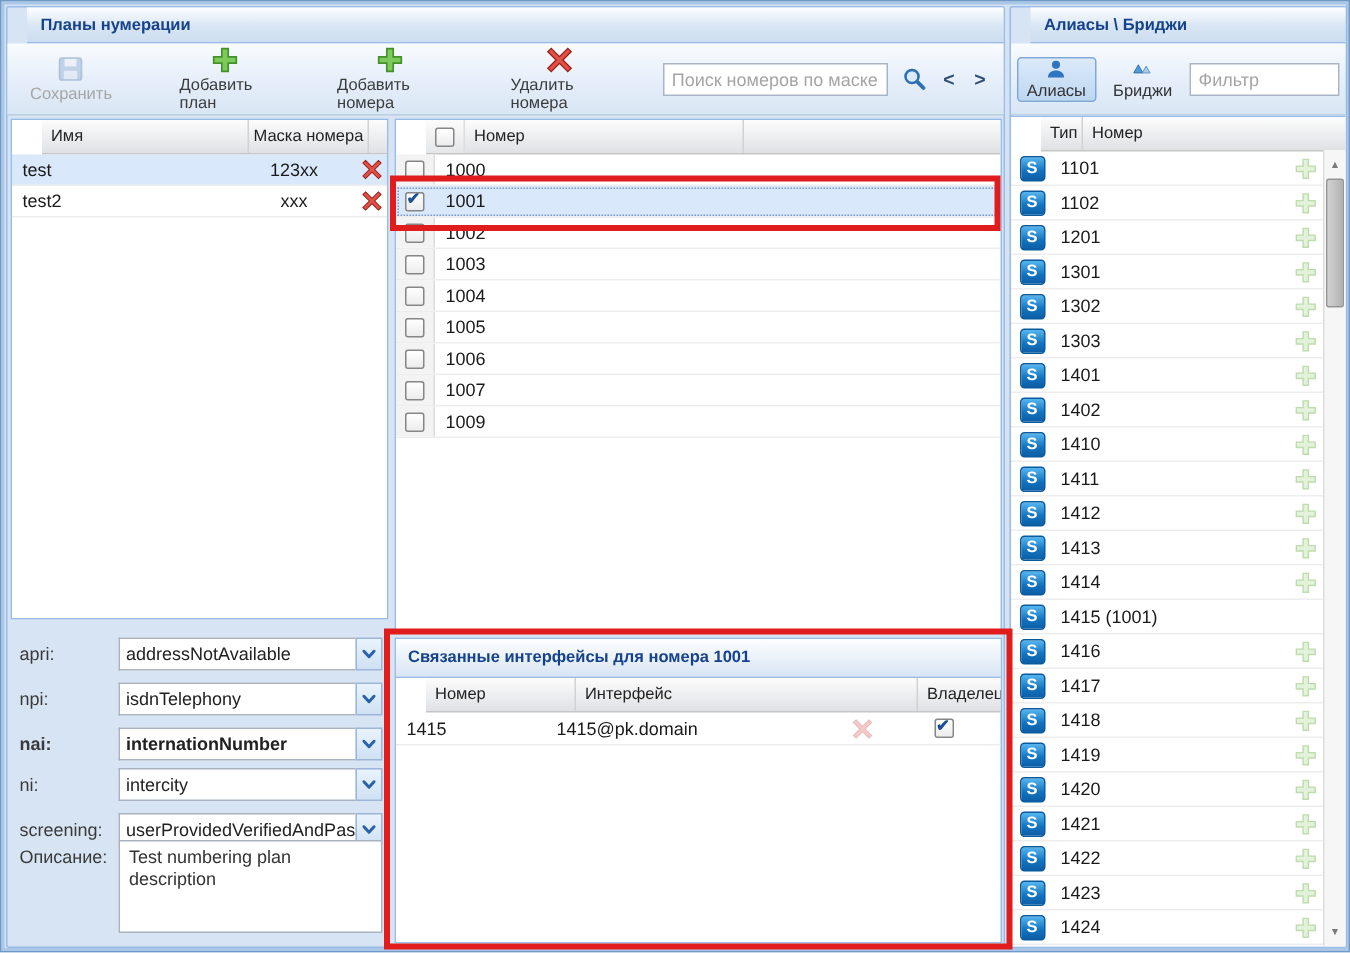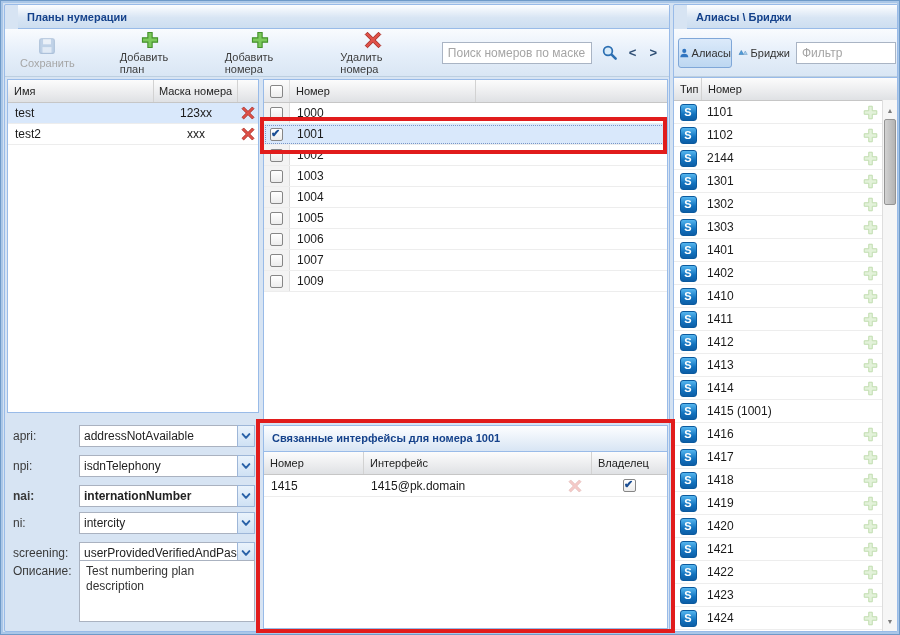--- a/index.html
+++ b/index.html
@@ -15,21 +15,21 @@
   .tb-btn.disabled{color:#a6a6a6;}
   .tb-btn.disabled .ticon{opacity:.55;}
   .search-box{margin-left:auto;display:flex;align-items:center;gap:9px;margin-right:4px;}
   .tb-input{height:20px;border:1px solid #a9b4c4;font-size:12px;padding:0 5px;color:#333;font-family:"Liberation Sans",sans-serif;background:#fff;}
   .tb-input::placeholder{color:#a5a5a5;}
   .search-input{width:138px;}
   .filter-input{width:88px;}
   .nav-arrow{color:#2e4e74;font-size:13px;font-weight:bold;padding:0 2px;cursor:default;}
   
   .grid{position:absolute;background:#fff;border:1px solid #99bbe8;box-sizing:border-box;overflow:hidden;}
-  .grid-header{display:flex;height:22px;background:linear-gradient(#fcfcfc,#ebecee 60%,#dfe1e4);border-bottom:1px solid #c6c6c6;color:#222;font-size:11px;align-items:stretch;}
+  .grid-header{display:flex;height:22px;background:linear-gradient(#fcfcfc,#ebecee 60%,#dfe1e4);border-bottom:1px solid #c6c6c6;color:#222;font-size:11px;align-items:stretch;margin-left:20px;}
   .gh-cell{padding:0 6px;display:flex;align-items:center;border-right:1px solid #d2d2d2;box-sizing:border-box;white-space:nowrap;overflow:hidden;}
   .gh-cell.center{justify-content:center;}
   .gh-flex{flex:1;border-right:none;}
   .grid-row{display:flex;height:21px;align-items:center;border-bottom:1px solid #ededed;font-size:12px;color:#1a1a1a;box-sizing:border-box;}
   .grid-row.selected{background:#d9e8fb;}
   .grid-row.focused{outline:1px dotted #7a96c6;outline-offset:-2px;}
   .cell{padding:0 7px;white-space:nowrap;overflow:hidden;box-sizing:border-box;}
   .cb-cell{width:26px;height:100%;display:flex;align-items:center;justify-content:center;background:#f3f3f3;border-right:1px solid #ddd;box-sizing:border-box;flex:none;}
   .grid-row.selected .cb-cell{background:transparent;border-right-color:transparent;}
   .checkbox{width:13px;height:13px;background:linear-gradient(#fff,#ececec);border:1px solid #868686;box-sizing:border-box;position:relative;border-radius:2px;flex:none;}
@@ -57,21 +57,21 @@
   .numbers-grid .row-num{flex:1;}
   
   .linked-panel{position:absolute;left:258px;top:420px;width:405px;height:204px;border:1px solid #99bbe8;background:#fff;box-sizing:border-box;}
   .linked-header{height:25px;background:linear-gradient(#fdfeff,#d8e5f4);border-bottom:1px solid #99bbe8;color:#15428b;font-weight:bold;font-size:11px;line-height:25px;padding-left:8px;}
   .linked-grid .col-n{width:100px;}
   .linked-grid .col-i{width:228px;display:flex;align-items:center;justify-content:space-between;padding-right:10px;}
   .linked-grid .col-o{flex:1;display:flex;justify-content:center;}
   .linked-grid .grid-row{height:22px;}
   
   .rp-toolbar{padding:0 4px;gap:5px;}
-  .big-btn{display:flex;flex-direction:row;align-items:center;justify-content:center;gap:2px;width:54px;height:30px;font-size:11px;color:#333;box-sizing:border-box;border:1px solid transparent;border-radius:3px;}
+  .big-btn{display:flex;flex-direction:column;align-items:center;justify-content:center;gap:2px;width:54px;height:30px;font-size:11px;color:#333;box-sizing:border-box;border:1px solid transparent;border-radius:3px;}
   .big-btn.active{background:linear-gradient(#dceafa,#bdd7f1);border-color:#7fa7d8;}
   .big-btn .bicon{width:20px;height:18px;}
   .big-btn .bicon.small{width:17px;height:15px;}
   .alias-grid{left:0px;top:72px;width:223px;height:554px;border:none;border-top:1px solid #99bbe8;}
   .alias-grid .col-type{width:28px;padding:0 2px 0 6px;}
   .alias-grid .grid-row{height:23px;padding-right:16px;}
   .type-cell{width:28px;display:flex;justify-content:center;flex:none;}
   .s-icon{width:17px;height:17px;border-radius:3px;background:linear-gradient(#55b6ef,#1273bf 60%,#0d5ea6);border:1px solid #0b5a9e;color:#fff;font-weight:bold;font-size:11px;display:flex;align-items:center;justify-content:center;box-sizing:border-box;}
   .num-cell{flex:1;padding-left:5px;}
   .plus-cell{width:22px;display:flex;justify-content:center;flex:none;}
@@ -397,21 +397,21 @@
             <div class="plus-cell">
               <svg class="plus-sm" viewBox="0 0 16 16">
                 <use href="#ic-plus-pale"></use>
               </svg>
             </div>
           </div>
           <div class="grid-row">
             <div class="type-cell">
               <span class="s-icon">S</span>
             </div>
-            <div class="num-cell">2144</div>
+            <div class="num-cell">1201</div>
             <div class="plus-cell">
               <svg class="plus-sm" viewBox="0 0 16 16">
                 <use href="#ic-plus-pale"></use>
               </svg>
             </div>
           </div>
           <div class="grid-row">
             <div class="type-cell">
               <span class="s-icon">S</span>
             </div>

